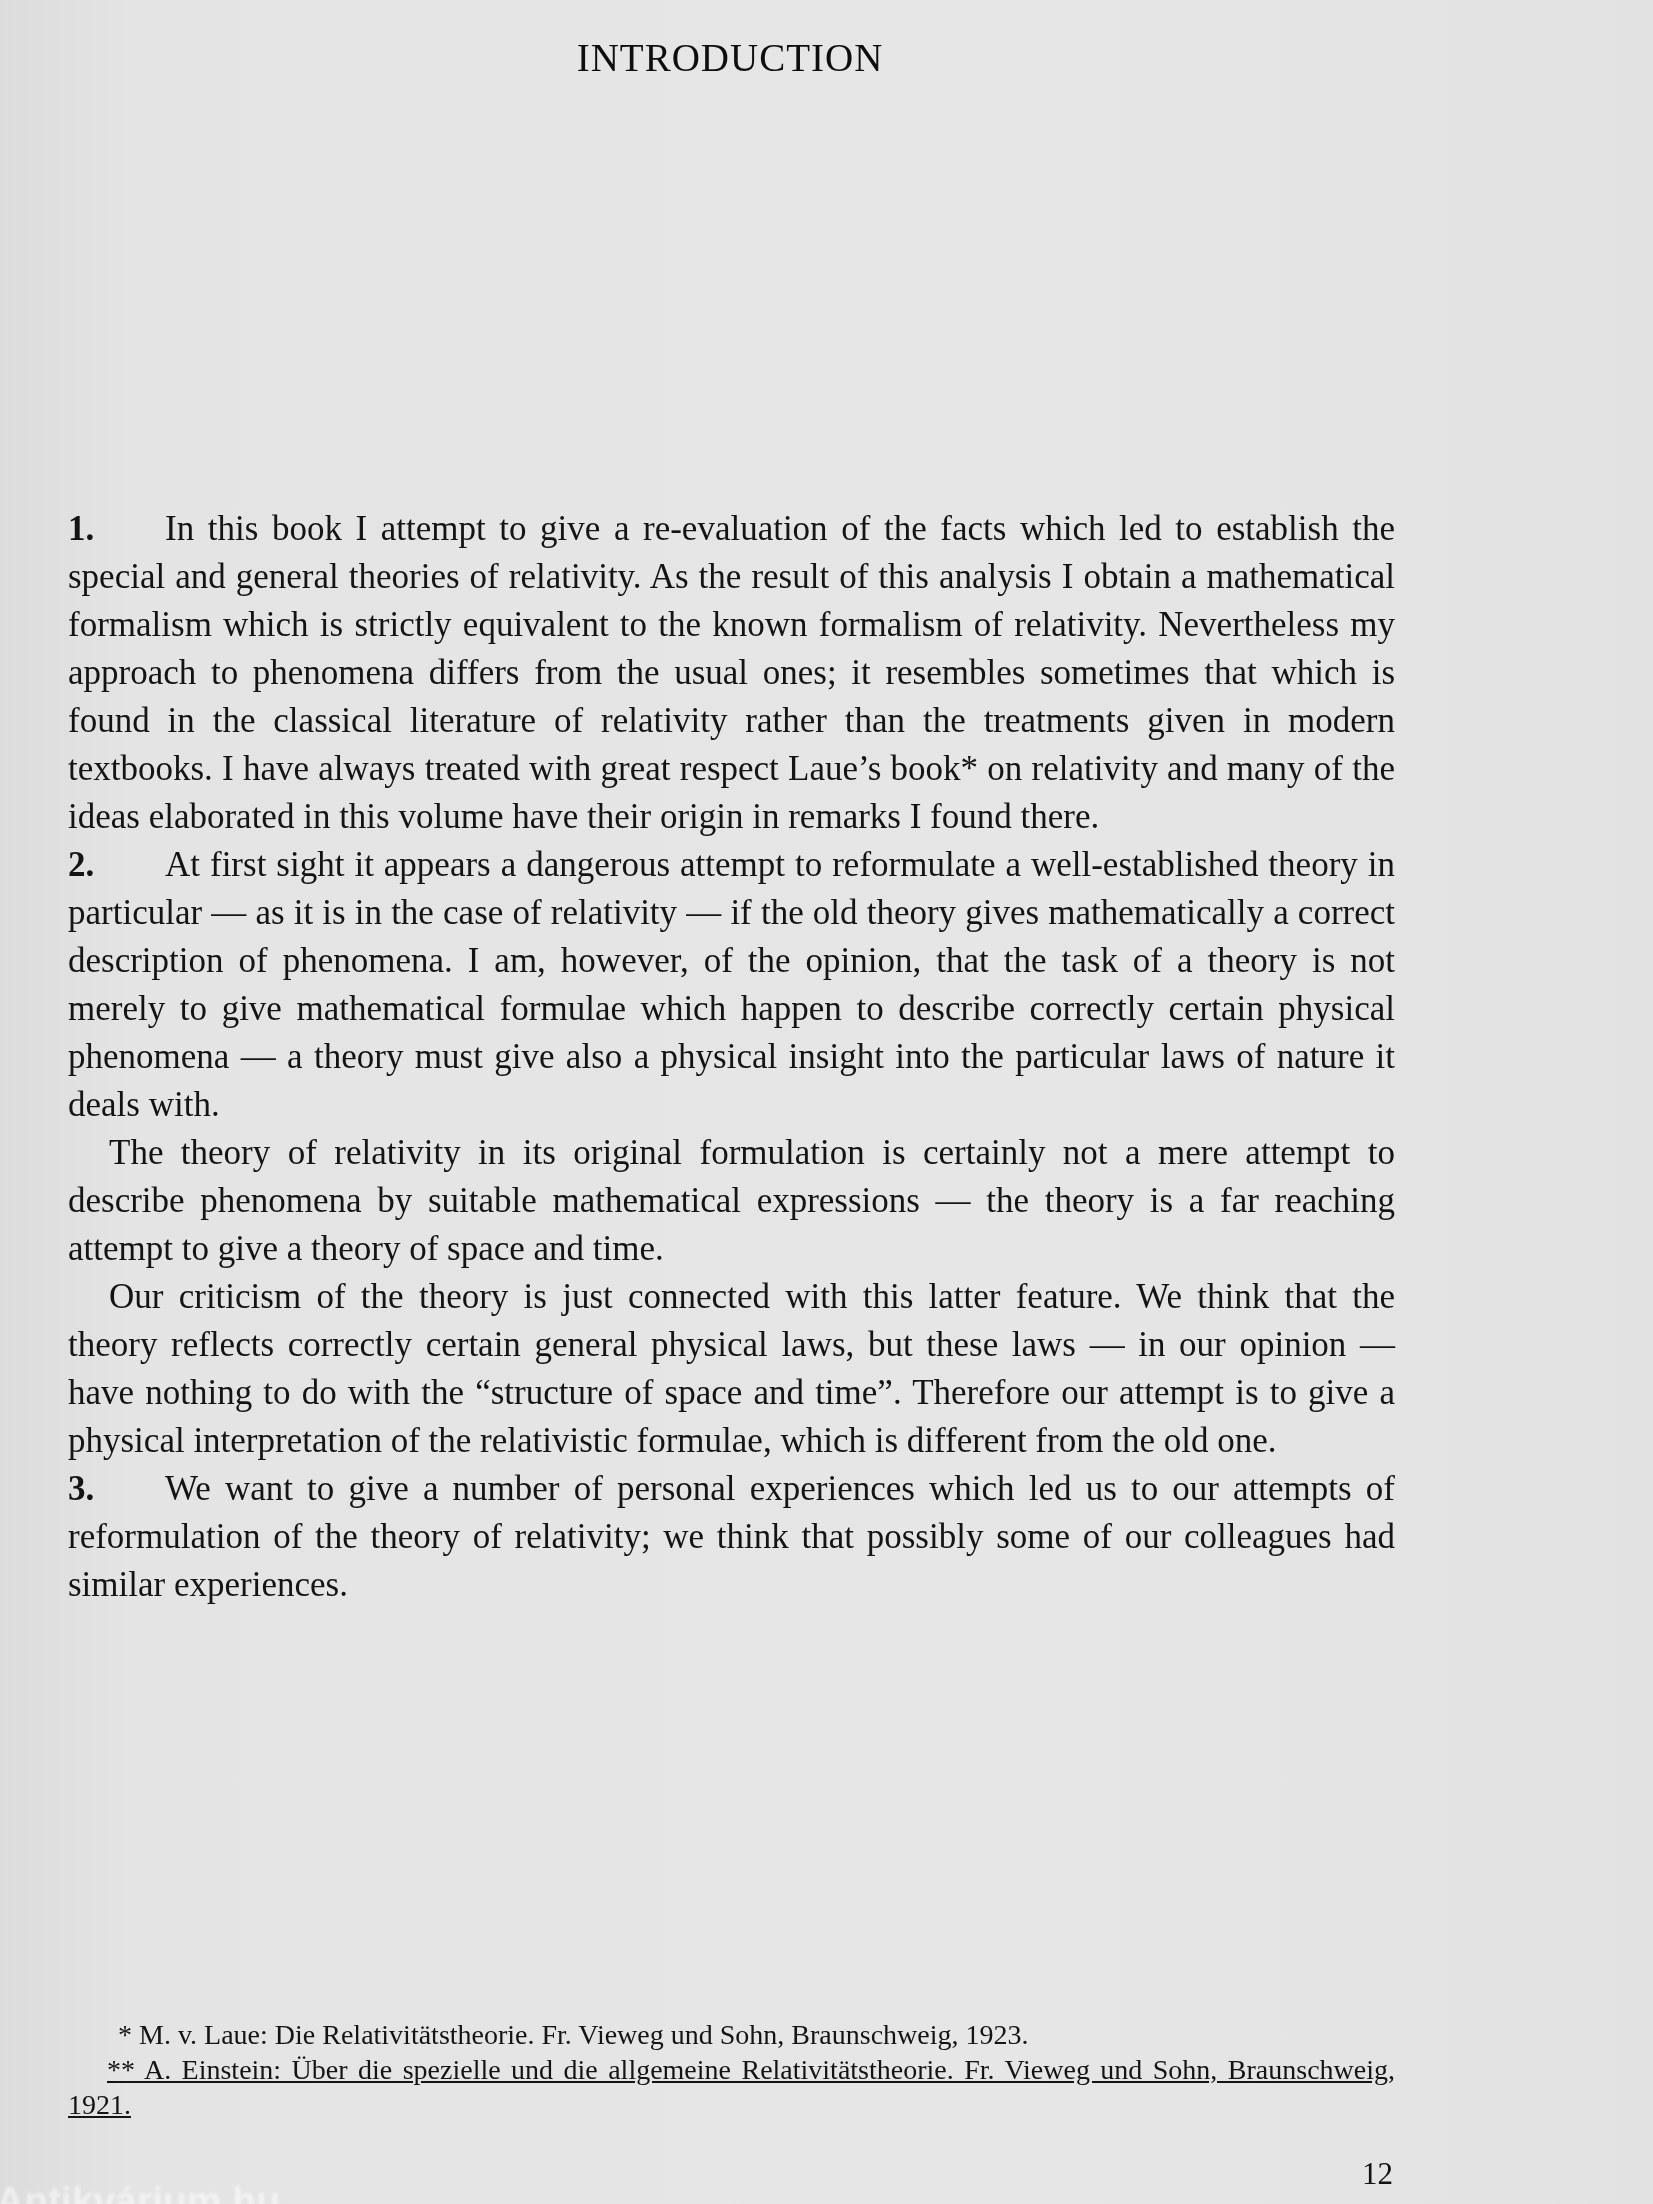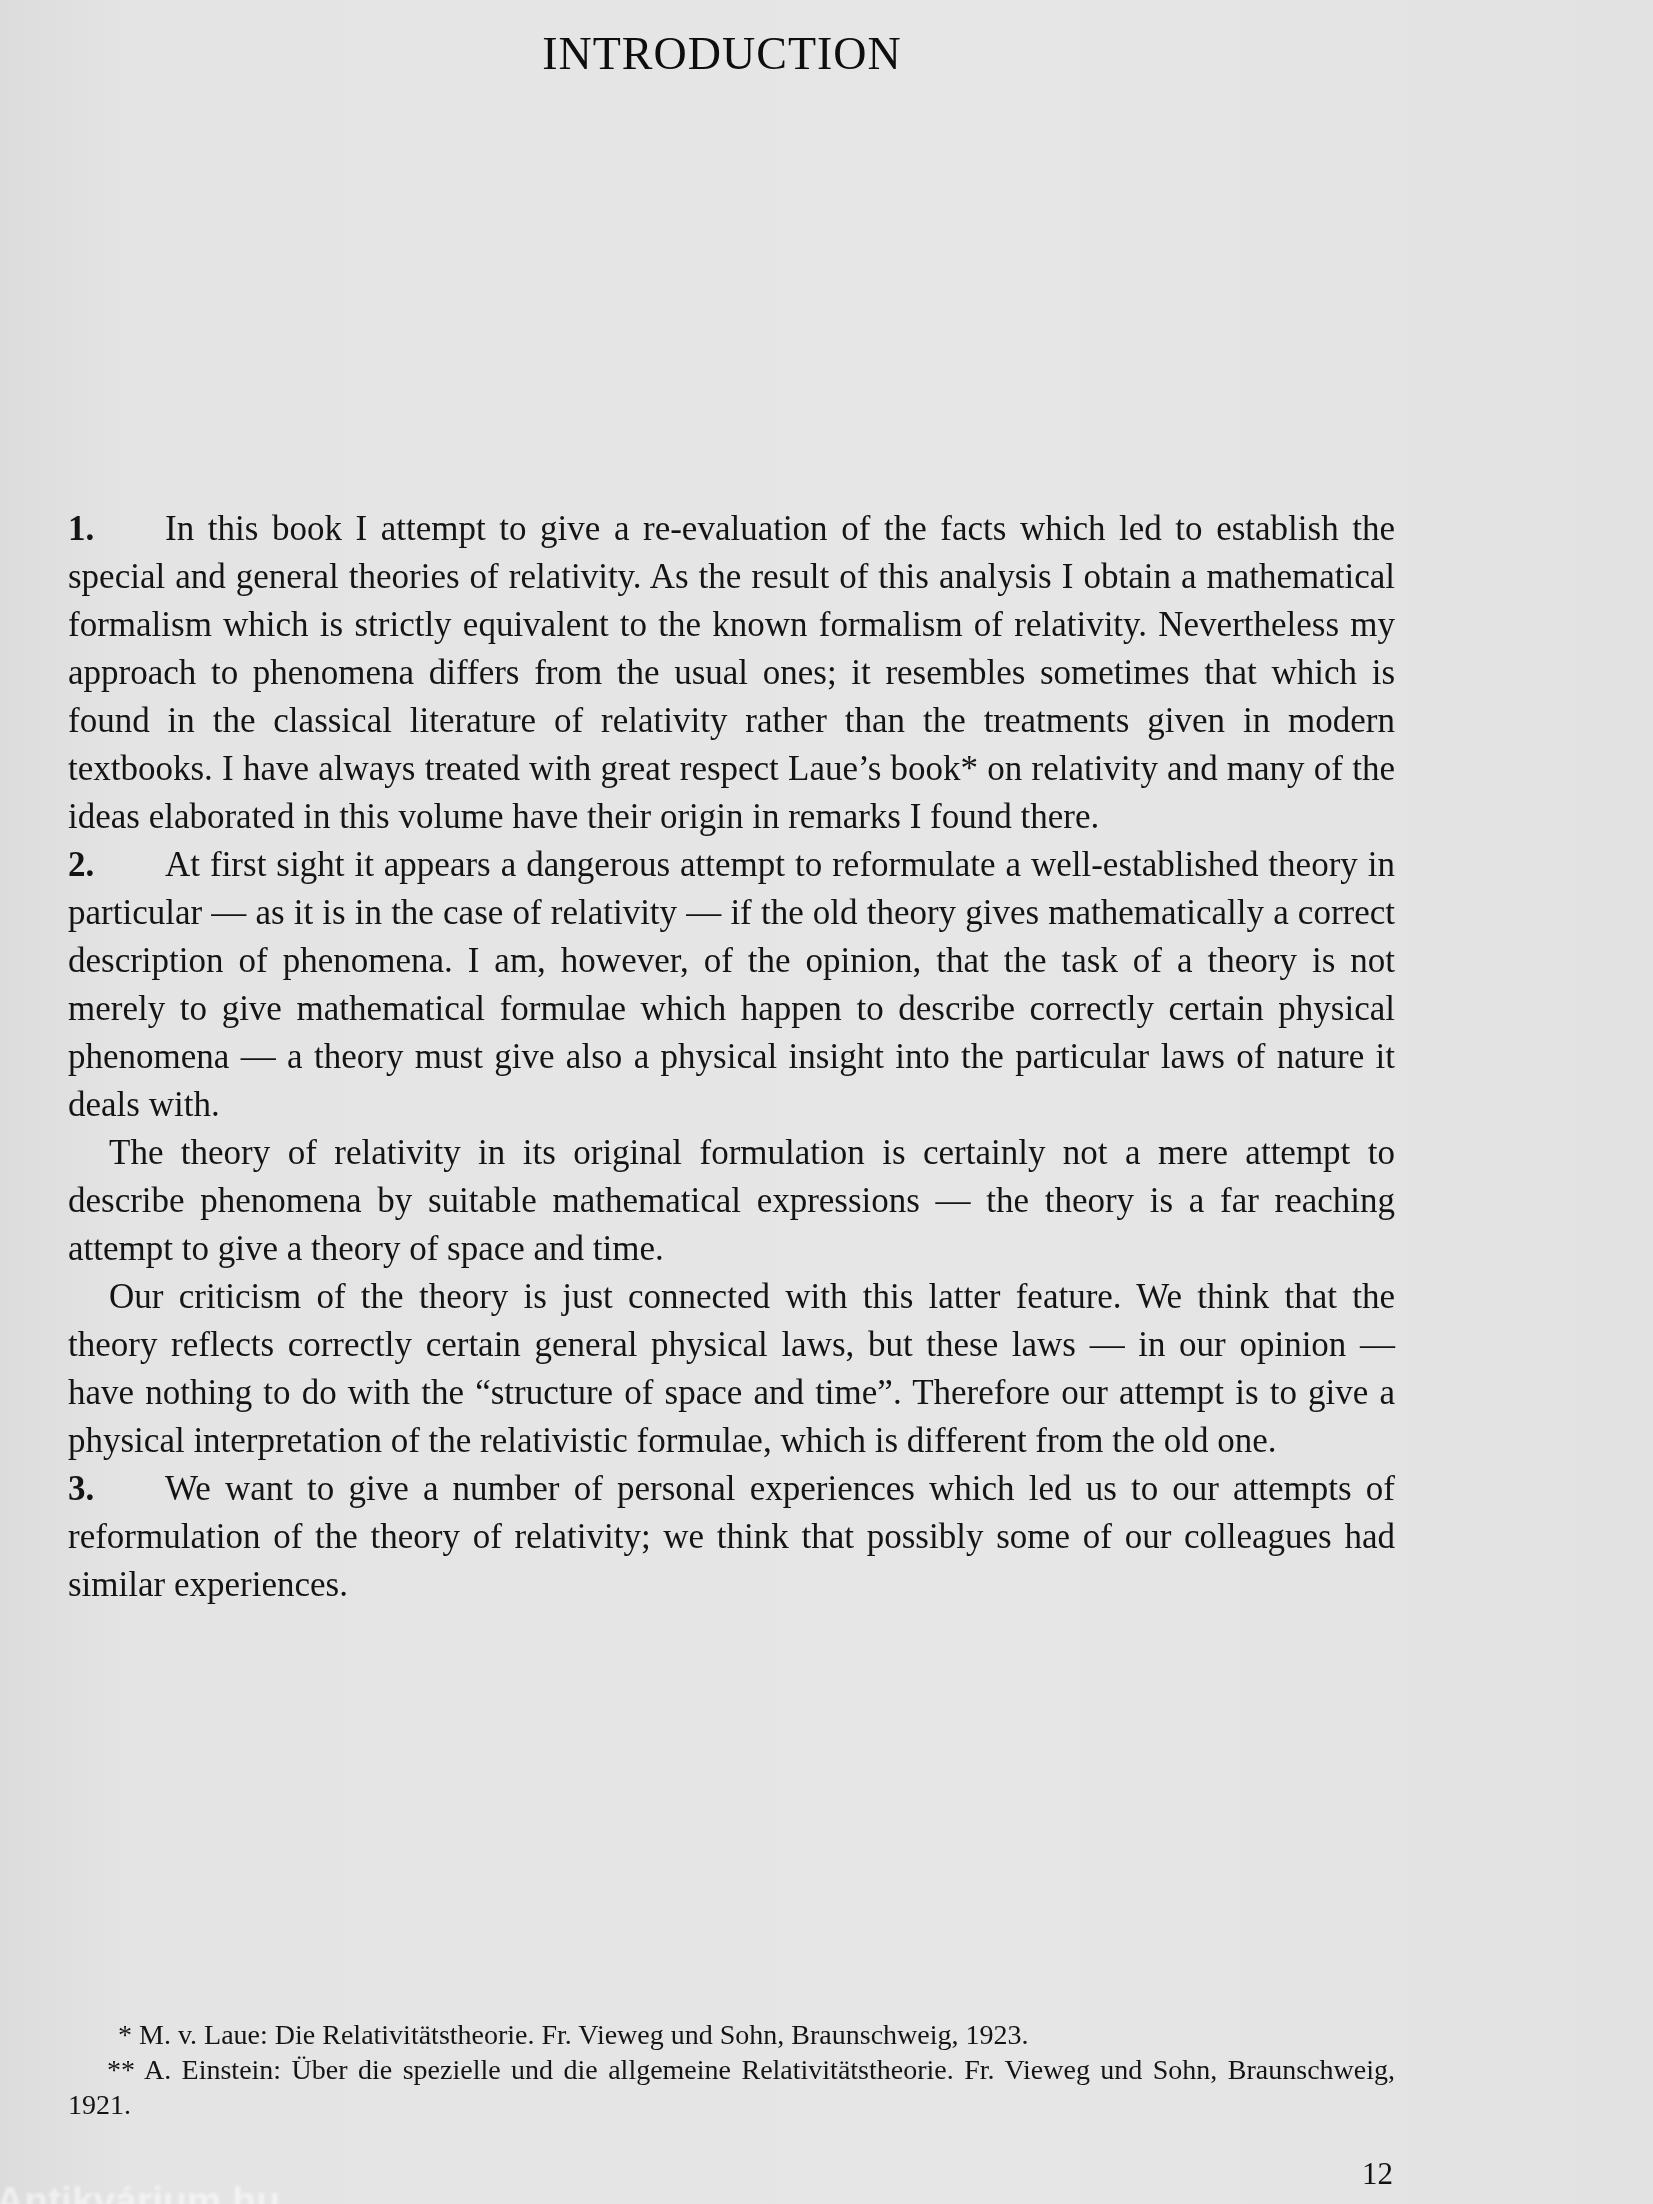--- a/index.html
+++ b/index.html
@@ -20,25 +20,25 @@
     left: 0; top: 0;
     width: 1654px; height: 2205px;
     background: linear-gradient(90deg, #dcdcdc 0%, #e4e4e4 8%, #e6e6e6 60%, #e2e2e2 100%);
   }
   .title {
     position: absolute;
     left: 0;
     width: 1444px;
     top: 27px;
     text-align: center;
-    font-size: 46px;
+    font-size: 39px;
     letter-spacing: 1px;
     font-weight: normal;
     color: #0e0e0e;
-    margin: 0;
+    margin: 8px;
   }
   .body-text {
     position: absolute;
     left: 68px;
     top: 505px;
     width: 1327px;
     font-size: 35px;
     line-height: 48px;
     text-align: justify;
     font-family: Liberation Serif, serif;
@@ -67,20 +67,21 @@
   .fn {
     margin: 0;
     text-align: justify;
   }
   .fn.first {
     padding-left: 50px;
     margin-top: 40px;
   }
   .fn.second {
     text-indent: 39px;
+    text-decoration: underline;
   }
   .page-number {
     position: absolute;
     left: 1362px;
     top: 2156px;
     font-size: 31px;
     color: #111;
   }
   .watermark {
     position: absolute;

